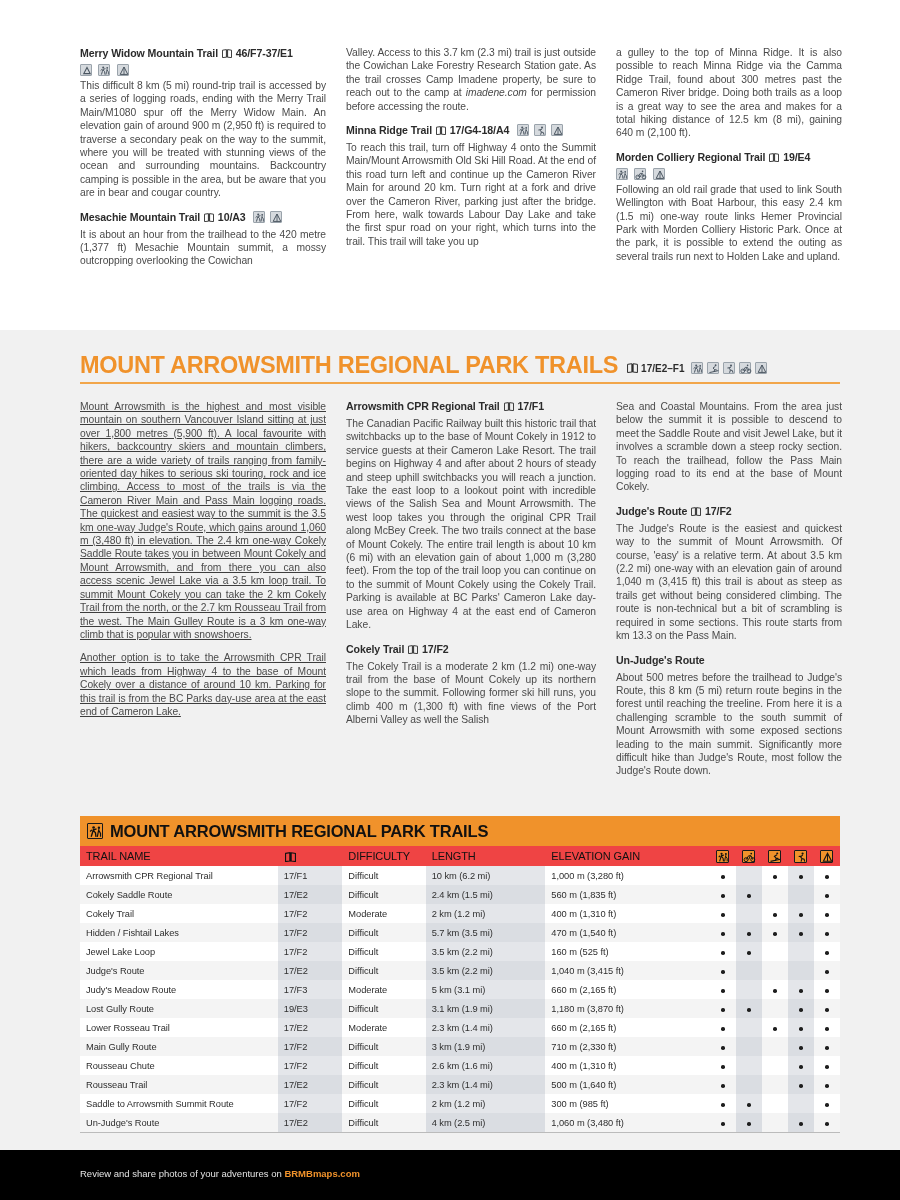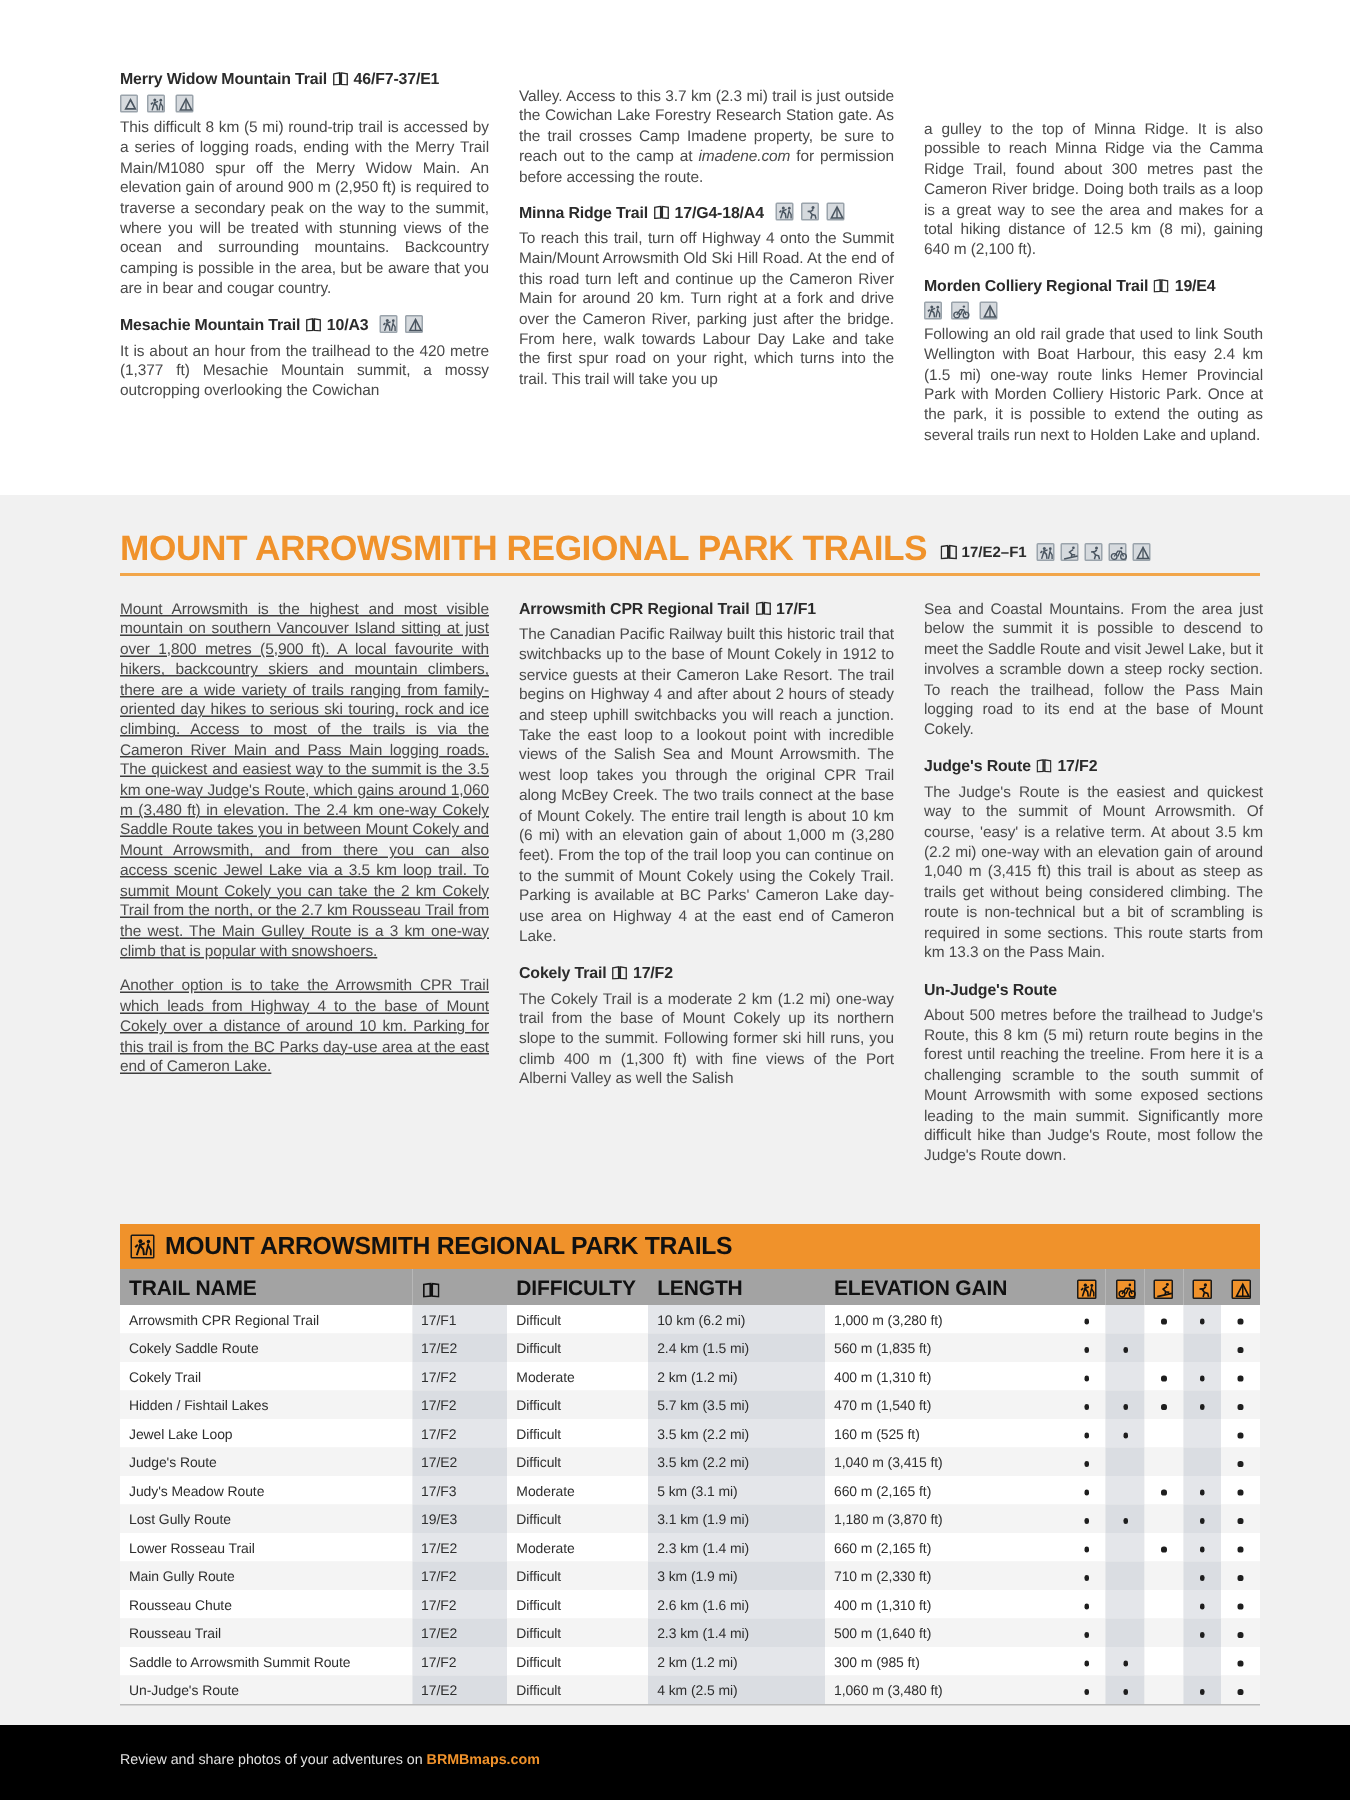--- a/index.html
+++ b/index.html
@@ -34,21 +34,21 @@
     display:flex;
     gap:20px;
   }
   .col { flex:1 1 0; }
 
   .top-cols {
     position:absolute; top:46px; left:80px; width:760px;
   }
   .top-cols .col { width:246px; flex:0 0 246px; }
   .top-cols .col:nth-child(2){ width:250px; flex:0 0 250px;}
-  .top-cols .col:nth-child(3){ width:226px; flex:0 0 226px;margin-top:34px;}
+  .top-cols .col:nth-child(3){ width:226px; flex:0 0 226px;}
 
   
   h3.trail-title {
     font-size:10.6px;
     font-weight:bold;
     color:#2b2b2b;
     margin:0 0 1px 0;
     line-height:15px;
     letter-spacing:-0.1px;
   }
@@ -137,21 +137,21 @@
   .tbl-banner .bicon {
     width:16px;height:16px;background:#f0922b;border:1px solid #1a1a1a;
     position:relative;border-radius:1px;
   }
   .tbl-banner h2 {
     margin:0; font-size:16.5px; font-weight:bold; color:#111;
     letter-spacing:-0.2px; line-height:18px;
   }
   table.tt { border-collapse:collapse; width:760px; }
   table.tt th {
-    background:#a3a3a3; color:#111; font-size:14px; font-weight:bold;
+    background:#ef4444; color:#111; font-size:11px; font-weight:normal;
     text-align:left; padding:4px 6px; height:20px; letter-spacing:-0.1px;
     white-space:nowrap;
   }
   table.tt th.ic { text-align:center; padding:2px 0; width:25px; }
   table.tt td {
     font-size:9.3px; padding:3px 6px; height:19px; color:#2e2e2e;
     letter-spacing:-0.05px; white-space:nowrap;
   }
   table.tt td.ic { text-align:center; width:25px; padding:3px 0; }
   table.tt tbody tr:nth-child(odd) td { background:#ffffff; }
@@ -245,21 +245,21 @@
             </svg></span>
         <span class="icn"><svg width="12" height="12" viewBox="0 0 12 12">
               <path d="M6 2 L2.2 9.4 L9.8 9.4 Z" fill="none" stroke="#4a5560" stroke-width="1"></path>
               <path d="M6 2 L6 9.4" stroke="#4a5560" stroke-width="0.9"></path>
             </svg></span>
       </h3>
       <p class="body last">It is about an hour from the trailhead to the 420 metre (1,377 ft) Mesachie Mountain summit, a mossy outcropping overlooking the Cowichan</p>
     </div>
 
     <div class="col">
-      <p class="body" style="margin-top:12px">Valley. Access to this 3.7 km (2.3 mi) trail is just outside the Cowichan Lake Forestry Research Station gate. As the trail crosses Camp Imadene property, be sure to reach out to the camp at <i>imadene.com</i> for permission before accessing the route.</p>
+      <p class="body" style="margin-top:0">Valley. Access to this 3.7 km (2.3 mi) trail is just outside the Cowichan Lake Forestry Research Station gate. As the trail crosses Camp Imadene property, be sure to reach out to the camp at <i>imadene.com</i> for permission before accessing the route.</p>
 
       <h3 class="trail-title">
         <span>Minna Ridge Trail</span>
         <span class="mapbook">
           <svg width="10" height="9" viewBox="0 0 10 9">
               <path d="M0.5 1.2 L4.4 0.6 L4.4 8.2 L0.5 8.6 Z M5.6 0.6 L9.5 1.2 L9.5 8.6 L5.6 8.2 Z" fill="none" stroke="#2b2b2b" stroke-width="0.9"></path>
               <line x1="5" y1="0.8" x2="5" y2="8.4" stroke="#2b2b2b" stroke-width="0.9"></line>
             </svg>
         </span>
         <span class="mapref">17/G4-18/A4</span>

